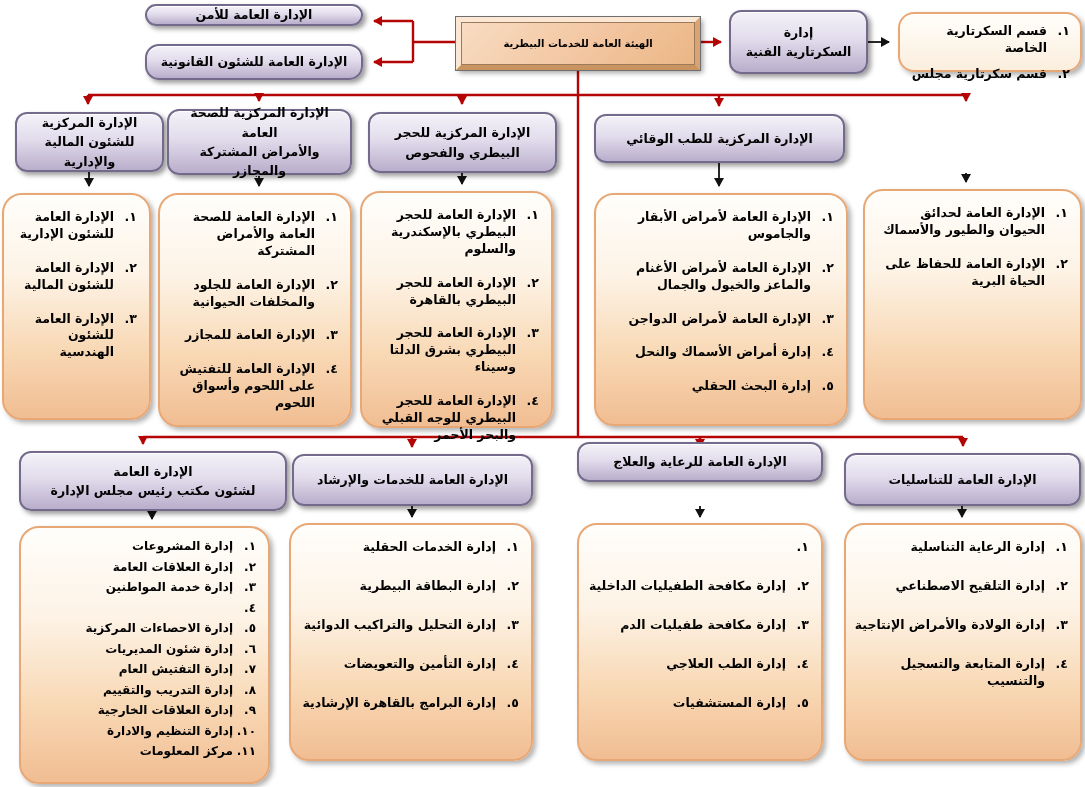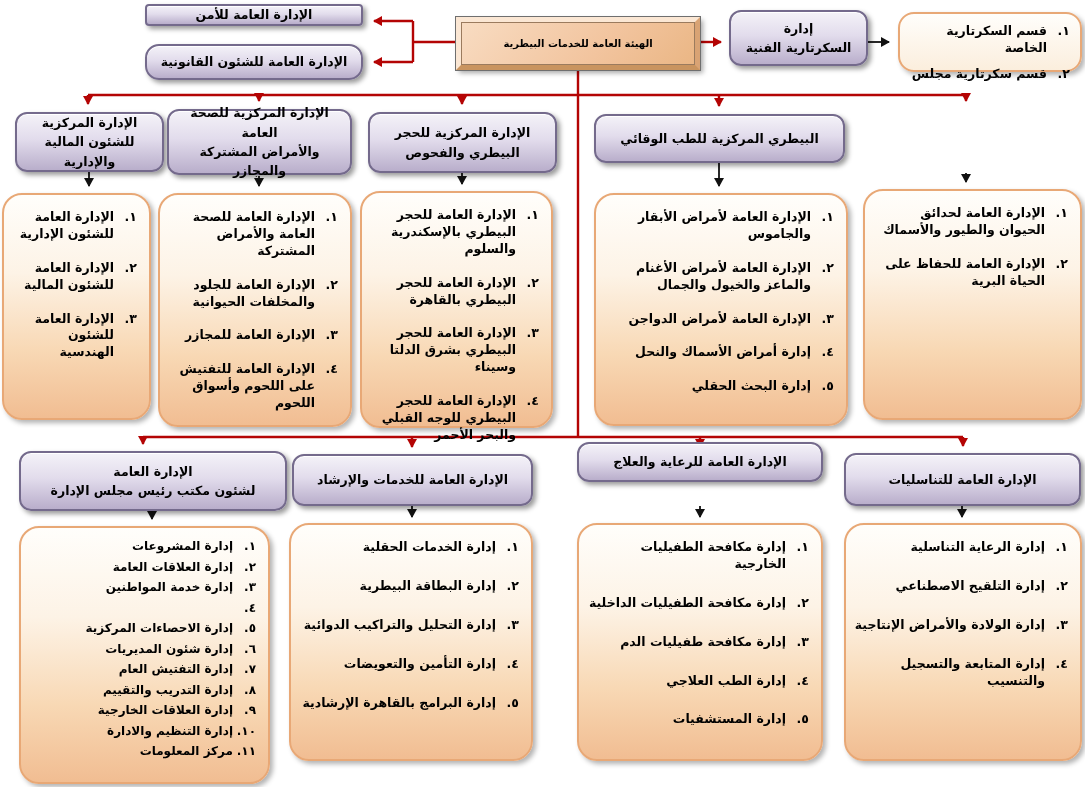--- a/index.html
+++ b/index.html
@@ -81,24 +81,24 @@
       <line x1="966" y1="173" x2="966" y2="182" marker-end="url(#mb)"></line>
       <line x1="152" y1="511" x2="152" y2="519" marker-end="url(#mb)"></line>
       <line x1="412" y1="506" x2="412" y2="517" marker-end="url(#mb)"></line>
       <line x1="700" y1="506" x2="700" y2="517" marker-end="url(#mb)"></line>
       <line x1="962" y1="506" x2="962" y2="517" marker-end="url(#mb)"></line>
     </g>
   </svg>
 
   <div class="box main" style="left:456px;top:17px;width:244px;height:53px" dir="rtl">الهيئة العامة للخدمات البيطرية</div>
 
-  <div class="box lav" style="left:145px;top:4px;width:218px;height:22px;border-radius:4px" dir="rtl">الإدارة العامة للأمن</div>
+  <div class="box lav" style="left:145px;top:4px;width:218px;height:22px;border-radius:14px" dir="rtl">الإدارة العامة للأمن</div>
   <div class="box lav" style="left:145px;top:44px;width:218px;height:36px;border-radius:14px" dir="rtl">الإدارة العامة للشئون القانونية</div>
 
-  <div class="box lav" style="left:729px;top:10px;width:139px;height:56px" dir="rtl">إدارة
+  <div class="box lav" style="left:729px;top:10px;width:139px;height:64px" dir="rtl">إدارة
 السكرتارية الفنية</div>
 
   <div class="box plist sections" style="left:898px;top:12px;width:184px;height:60px" dir="rtl">
 
       <div class="item">
         <span class="num">١.</span>
         <span class="txt">قسم السكرتارية الخاصة</span>
       </div>
 
       <div class="item">
@@ -170,21 +170,21 @@
         <span class="num">٣.</span>
         <span class="txt">الإدارة العامة للحجر البيطري بشرق الدلتا وسيناء</span>
       </div>
 
       <div class="item">
         <span class="num">٤.</span>
         <span class="txt">الإدارة العامة للحجر البيطري للوجه القبلي والبحر الأحمر</span>
       </div>
     </div>
 
-  <div class="box lav" style="left:594px;top:114px;width:251px;height:49px" dir="rtl">البيطري المركزية للطب الوقائي</div>
+  <div class="box lav" style="left:594px;top:114px;width:251px;height:49px" dir="rtl">الإدارة المركزية للطب الوقائي</div>
   <div class="box plist mid" style="left:594px;top:193px;width:254px;height:233px" dir="rtl">
 
       <div class="item">
         <span class="num">١.</span>
         <span class="txt">الإدارة العامة لأمراض الأبقار والجاموس</span>
       </div>
 
       <div class="item">
         <span class="num">٢.</span>
         <span class="txt">الإدارة العامة لأمراض الأغنام والماعز والخيول والجمال</span>
@@ -305,21 +305,20 @@
         <span class="num">٥.</span>
         <span class="txt">إدارة البرامج بالقاهرة الإرشادية</span>
       </div>
     </div>
 
   <div class="box lav" style="left:577px;top:442px;width:246px;height:40px" dir="rtl">الإدارة العامة للرعاية والعلاج</div>
   <div class="box plist roomy" style="left:577px;top:523px;width:246px;height:238px" dir="rtl">
 
       <div class="item">
         <span class="num">١.</span>
-        <span class="txt">إدارة مكافحة الطفيليات الخارجية</span>
       </div>
 
       <div class="item">
         <span class="num">٢.</span>
         <span class="txt">إدارة مكافحة الطفيليات الداخلية</span>
       </div>
 
       <div class="item">
         <span class="num">٣.</span>
         <span class="txt">إدارة مكافحة طفيليات الدم</span>

